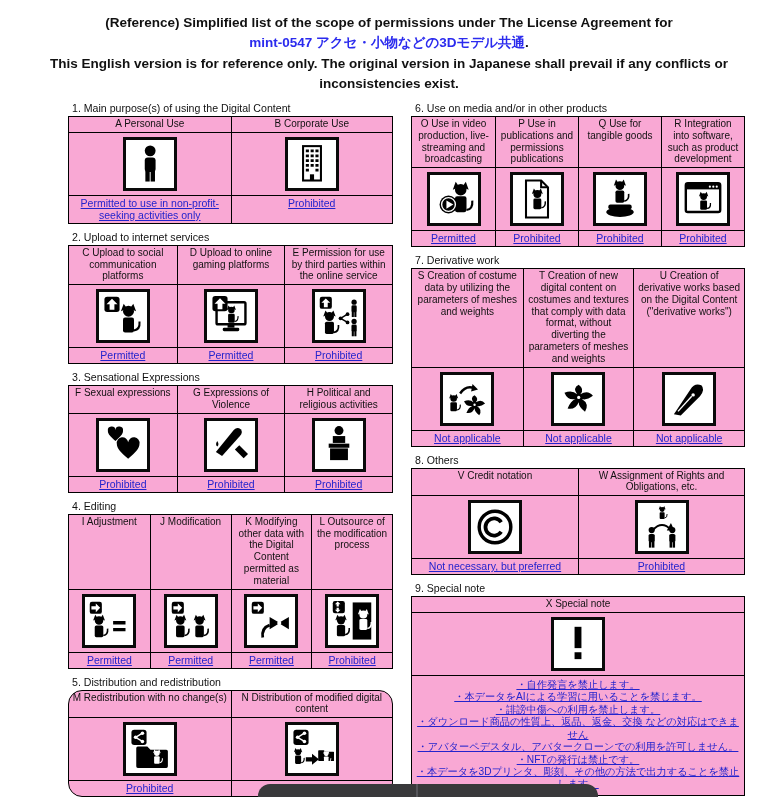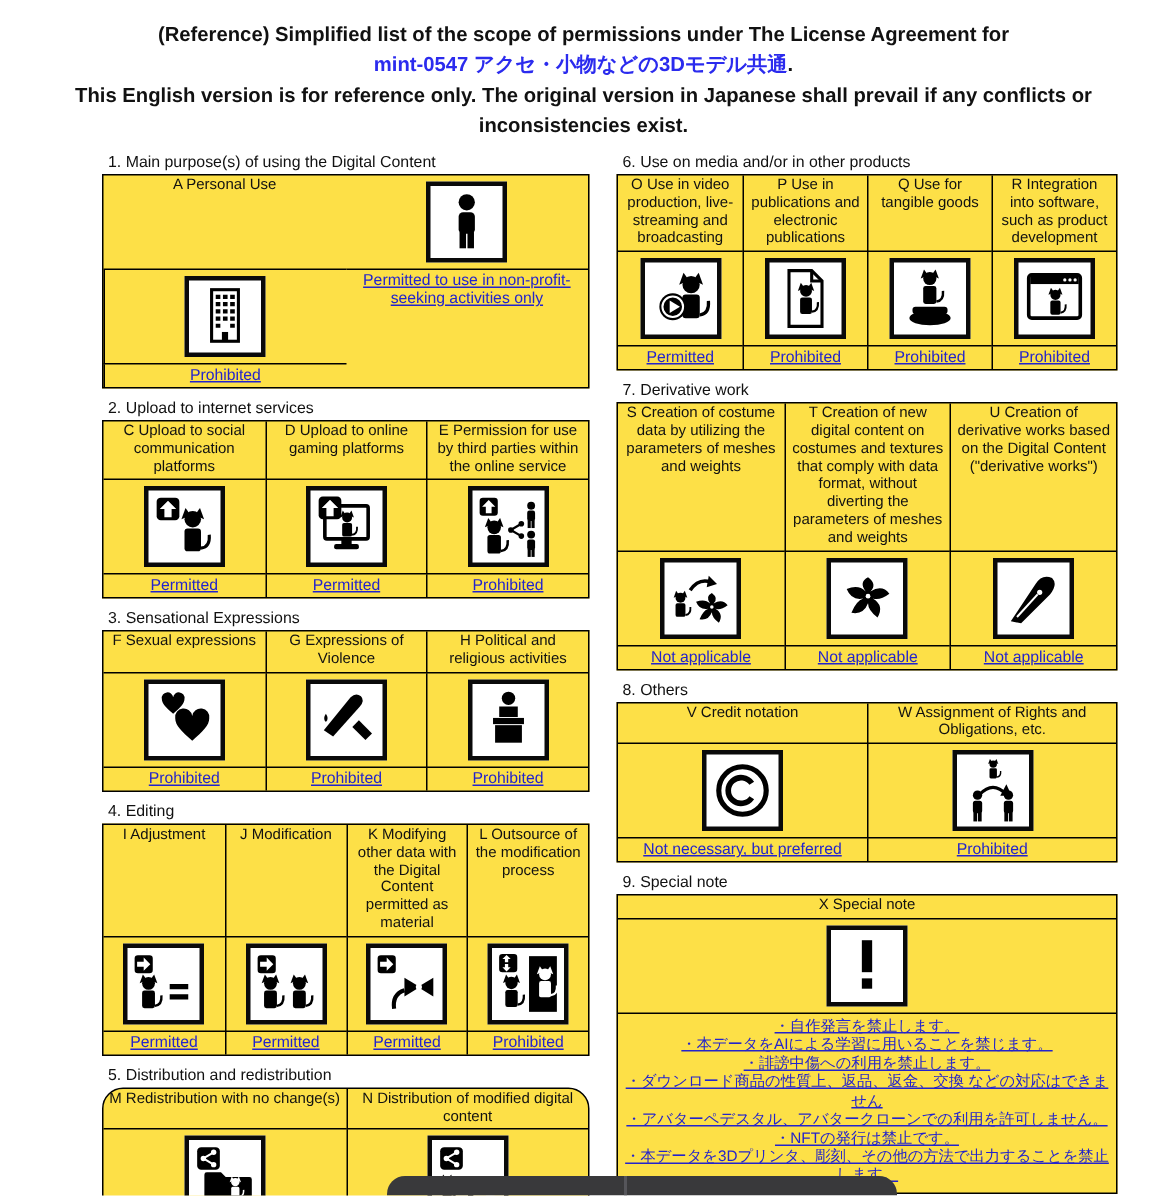--- a/index.html
+++ b/index.html
@@ -6,21 +6,21 @@
   html,body{margin:0;padding:0;}
   body{width:778px;height:797px;overflow:hidden;background:#fff;position:relative;
        font-family:"Liberation Sans","DejaVu Sans",sans-serif;color:#111;}
   .title{padding-top:13px;margin:0 40px;text-align:center;font-weight:bold;
          font-size:13.5px;line-height:1.5;}
   .t2{color:var(--title-blue);} .t2p{color:#111;}
   .content{display:flex;gap:18px;padding:8px 30px 0 68px;align-items:flex-start;}
   .col{width:325px;flex:none;} .col.right{width:334px;}
   .sec{margin-bottom:7px;}
   .sec-h{font-size:10.6px;margin:0 0 2px 4px;color:#111;}
-  .tbl{display:grid;border:1.6px solid var(--border);background:#fde047;}
+  .tbl{display:grid;border:1.6px solid var(--border);background:#f9a8d4;}
   .c{min-width:0;}
   .bl{border-left:1.2px solid var(--border);}
   .lbl{border-bottom:1.5px solid var(--border);padding:1px 3px 2px;text-align:center;
        font-size:10px;line-height:1.18;}
   .ico{border-bottom:1.5px solid var(--border);display:flex;align-items:center;
        justify-content:center;padding:4px 3px;}
   .ibox{box-sizing:border-box;width:54px;height:54px;border:3px solid #0a0a0a;background:#fff;
         display:flex;align-items:center;justify-content:center;}
   .isvg{width:44px;height:44px;display:block;}
   .st{padding:1px 2px 2px;text-align:center;font-size:10.5px;}
@@ -236,20 +236,21 @@
     <div><span class="t2">mint-0547 アクセ・小物などの3Dモデル共通</span><span class="t2p">.</span></div>
     <div>This English version is for reference only. The original version in Japanese shall prevail if any conflicts or inconsistencies exist.</div>
   </header>
 
   <div class="content">
     <div class="col" id="col-left">
         <section class="sec">
           <div class="sec-h">1. Main purpose(s) of using the Digital Content</div>
           <div class="tbl" style="grid-template-columns: repeat(2, 1fr);">
             <div class="c lbl">A Personal Use</div>
+            <div class="c lbl bl">B  Corporate Use</div>
             <div class="c ico">
               <div class="ibox">
                 <svg class="isvg" viewBox="0 0 64 64" aria-hidden="true">
                   <use href="#person-icon"></use>
                 </svg>
               </div>
             </div>
             <div class="c ico bl">
               <div class="ibox">
                 <svg class="isvg" viewBox="0 0 64 64" aria-hidden="true">
@@ -388,21 +389,21 @@
             <div class="c st"><span class="stx">Prohibited</span></div>
             <div class="c st bl"><span class="stx">Prohibited</span></div>
           </div>
         </section>
       </div>
     <div class="col right" id="col-right">
         <section class="sec">
           <div class="sec-h">6. Use on media and/or in other products</div>
           <div class="tbl" style="grid-template-columns: repeat(4, 1fr);">
             <div class="c lbl">O Use in video production, live-streaming and broadcasting</div>
-            <div class="c lbl bl">P Use in publications and electronic publications</div>
+            <div class="c lbl bl">P Use in publications and permissions publications</div>
             <div class="c lbl bl">Q Use for tangible goods</div>
             <div class="c lbl bl">R Integration into software, such as product development</div>
             <div class="c ico">
               <div class="ibox">
                 <svg class="isvg" viewBox="0 0 64 64" aria-hidden="true">
                   <use href="#video-production-icon"></use>
                 </svg>
               </div>
             </div>
             <div class="c ico bl">

